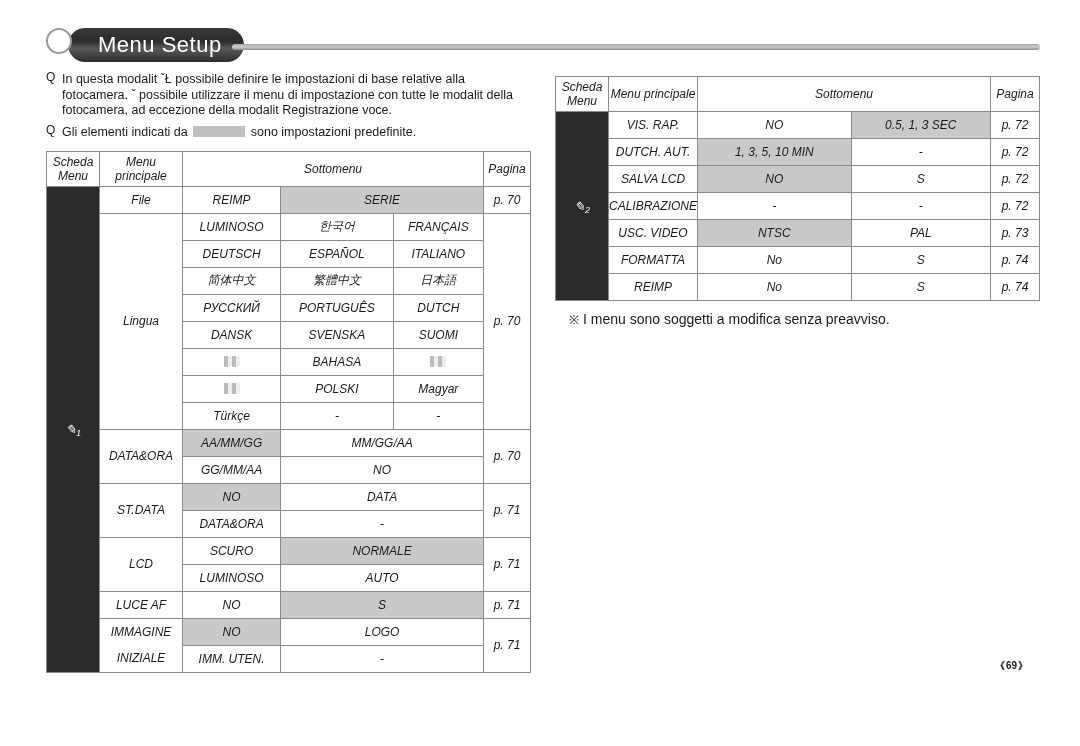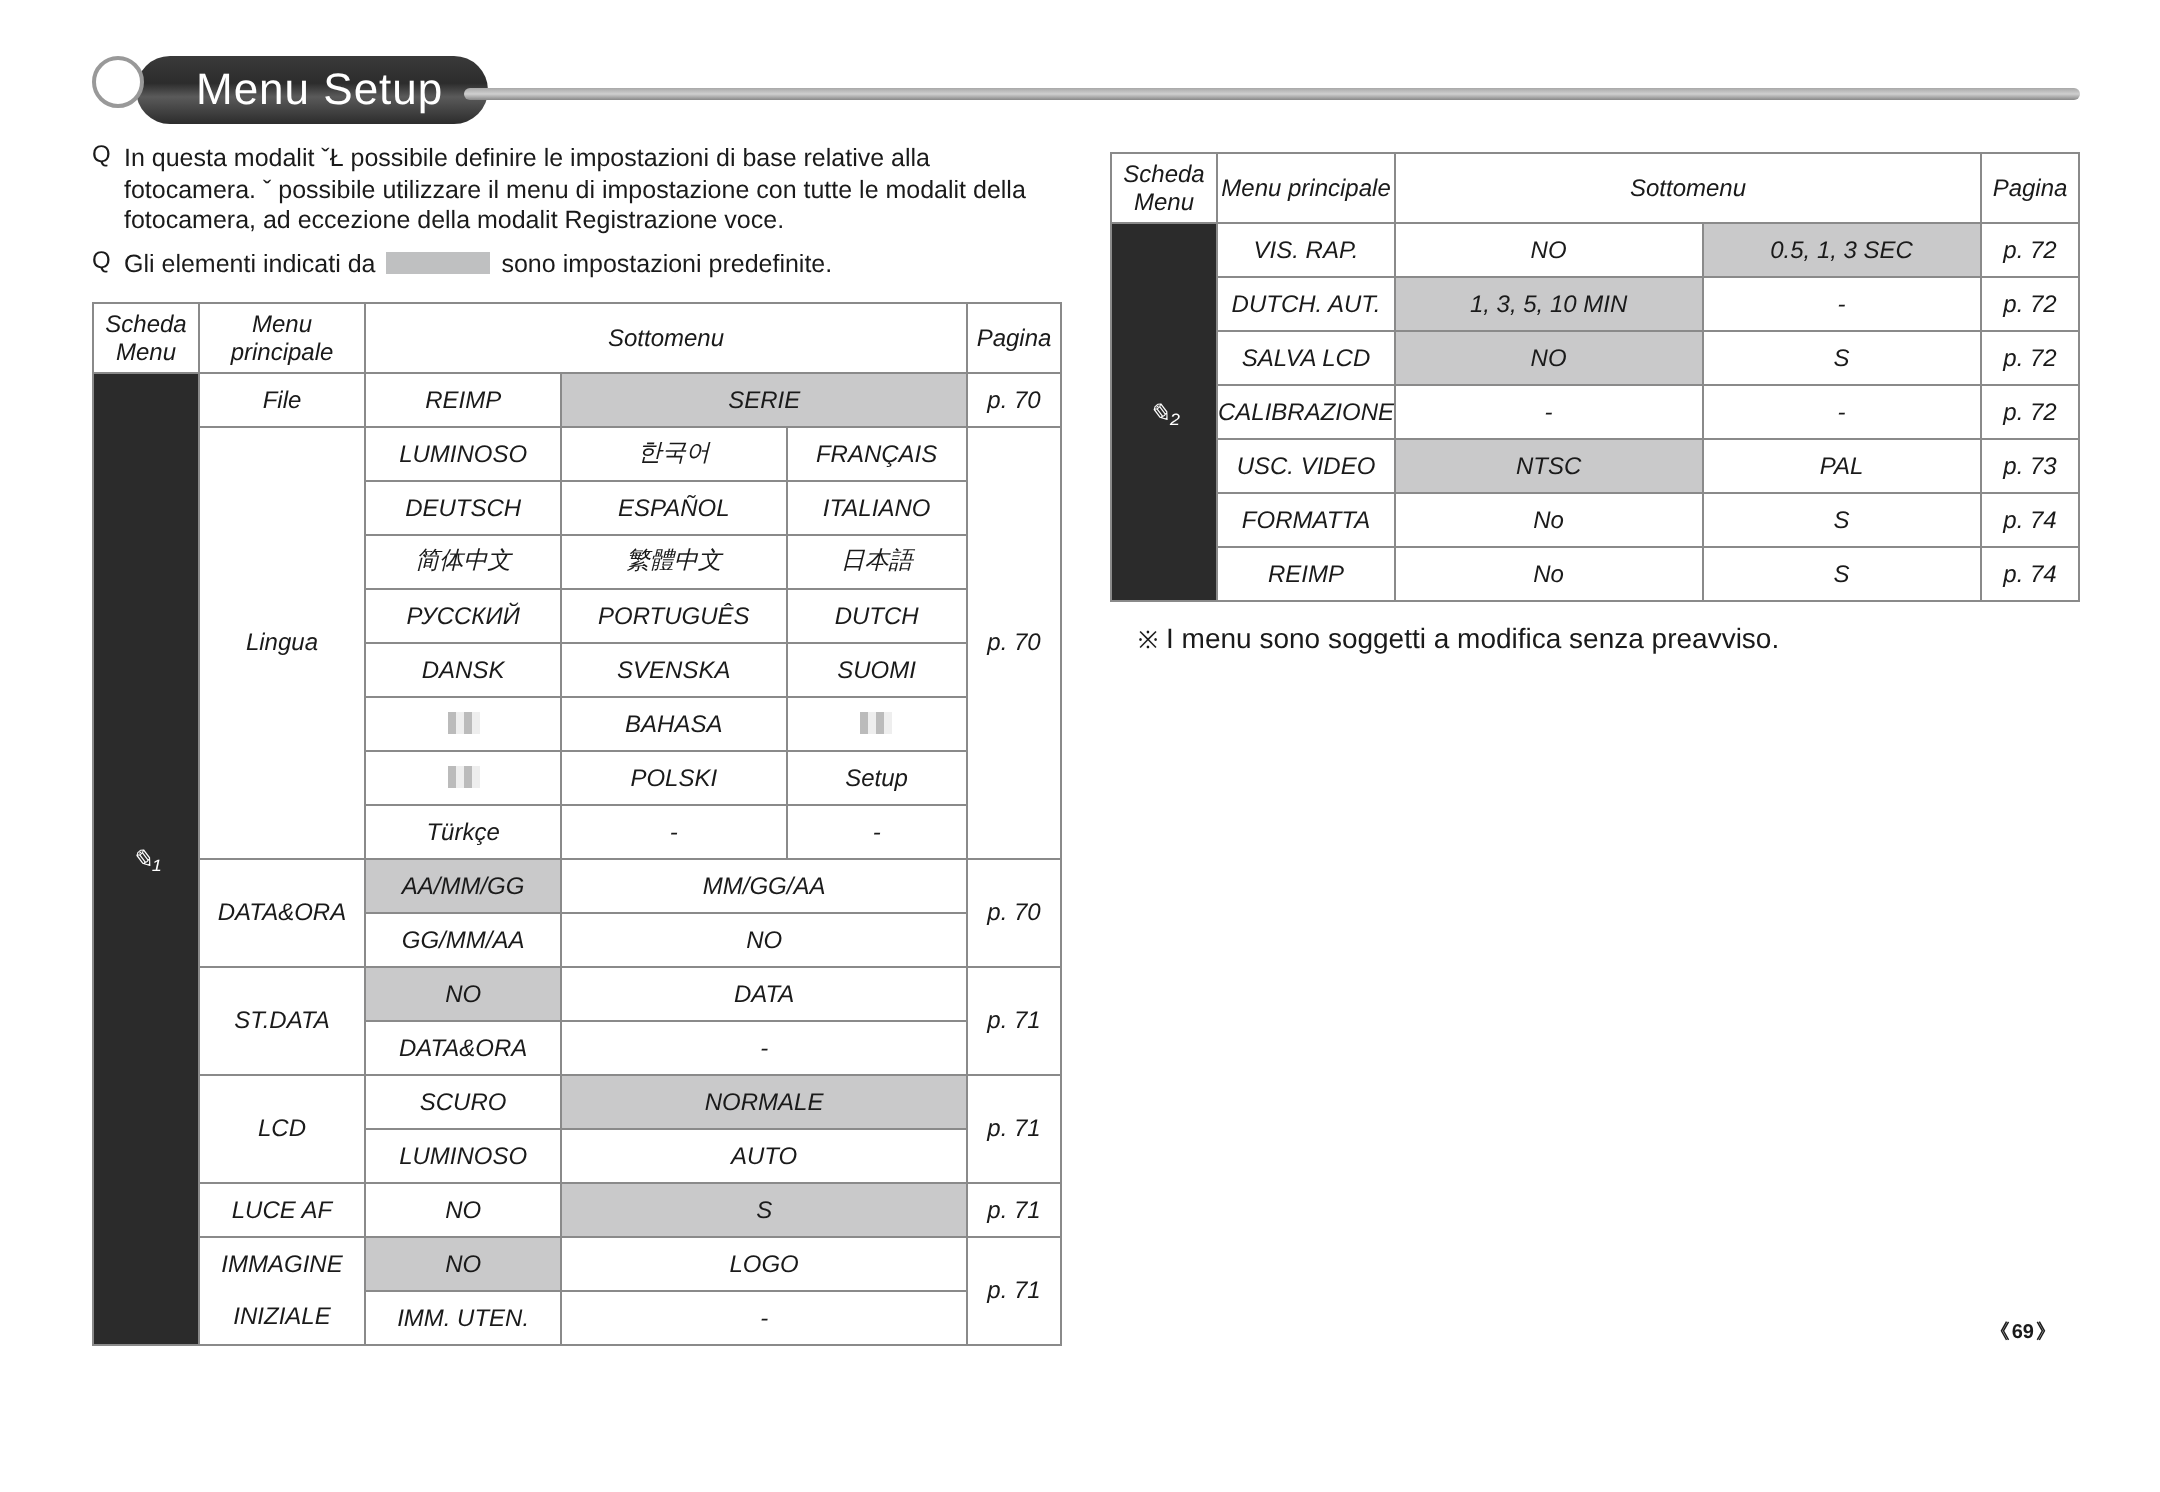--- a/index.html
+++ b/index.html
@@ -217,21 +217,21 @@
           <td>SUOMI</td>
         </tr>
         <tr>
           <td><span class="flag"></span></td>
           <td>BAHASA</td>
           <td><span class="flag"></span></td>
         </tr>
         <tr>
           <td><span class="flag"></span></td>
           <td>POLSKI</td>
-          <td>Setup</td>
+          <td>Magyar</td>
         </tr>
         <tr>
           <td>Türkçe</td>
           <td>-</td>
           <td>-</td>
         </tr>
 
         <tr>
           <td rowspan="2">DATA&amp;ORA</td>
           <td class="shade">AA/MM/GG</td>

